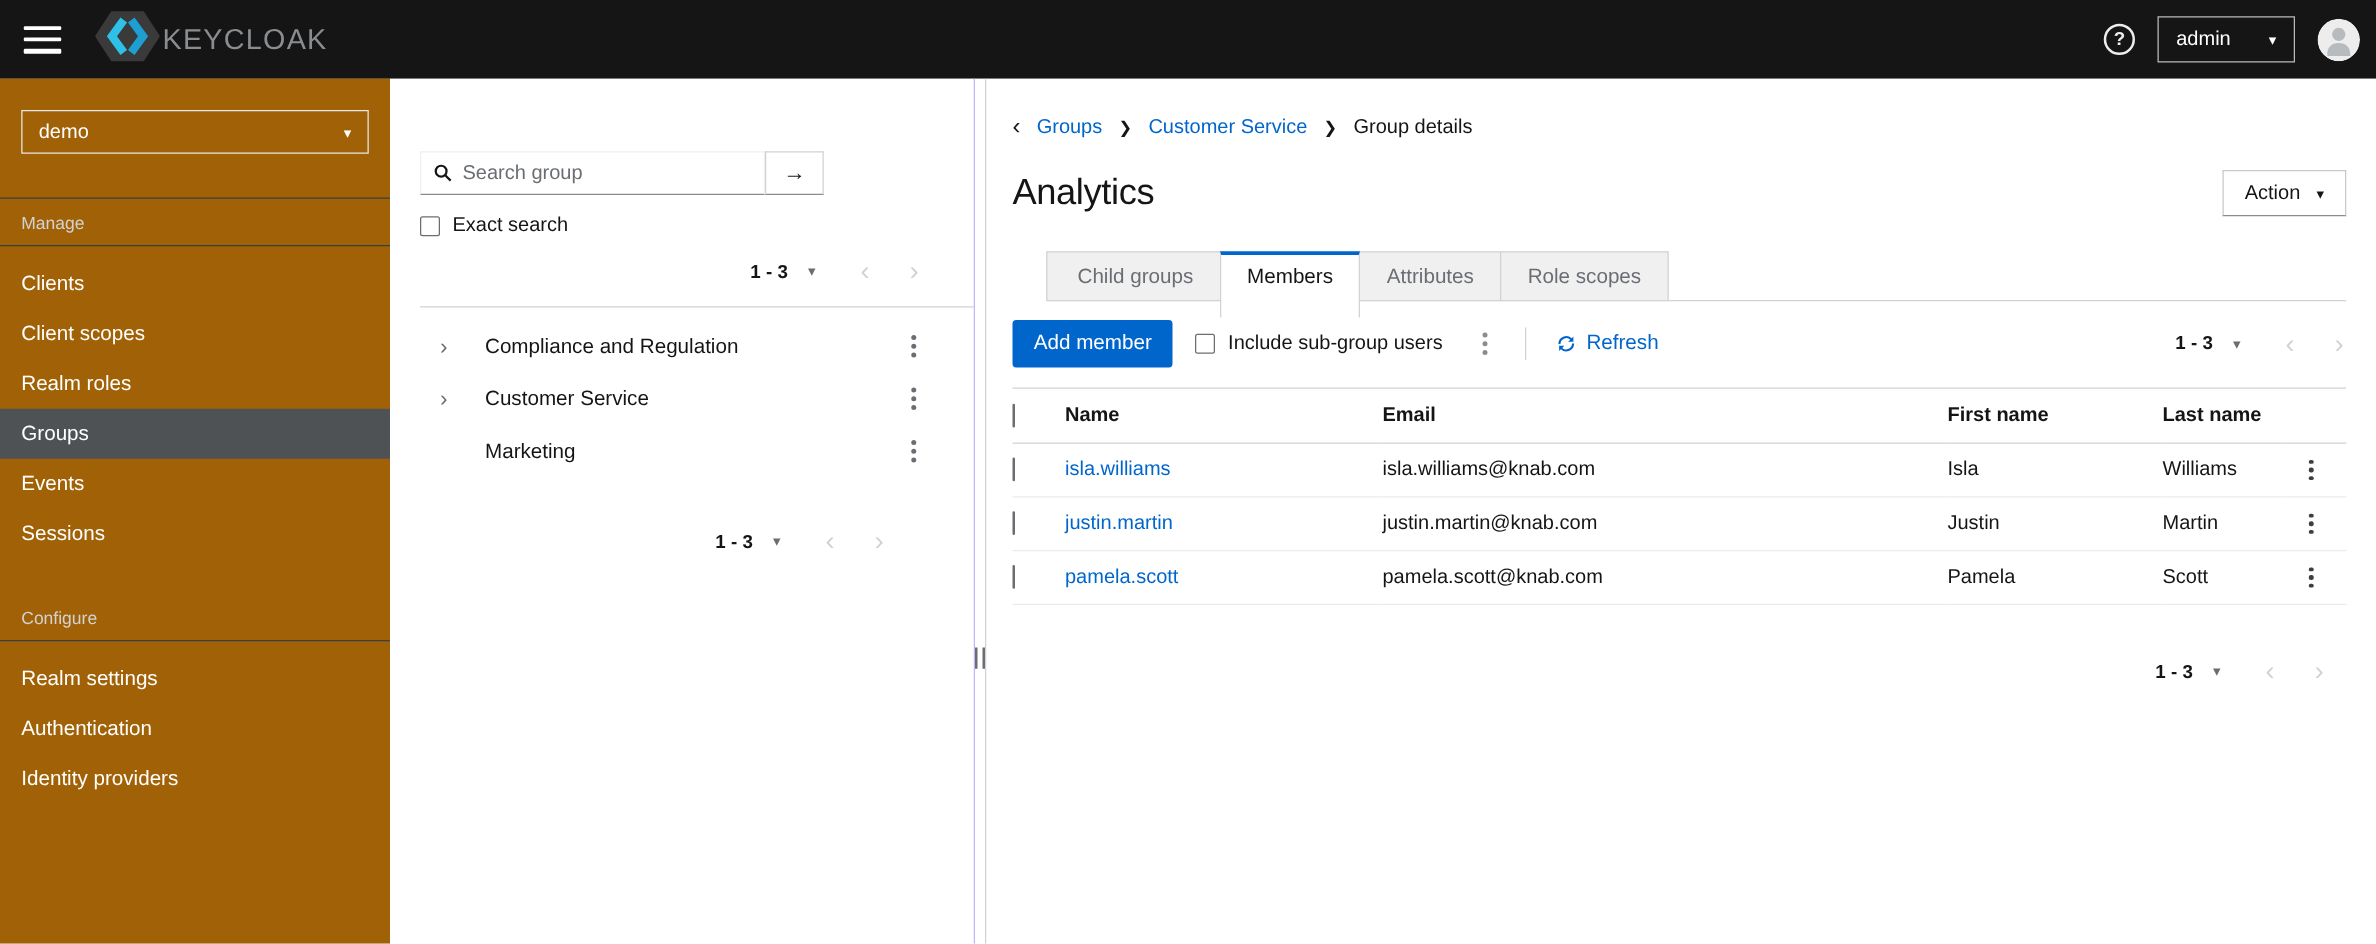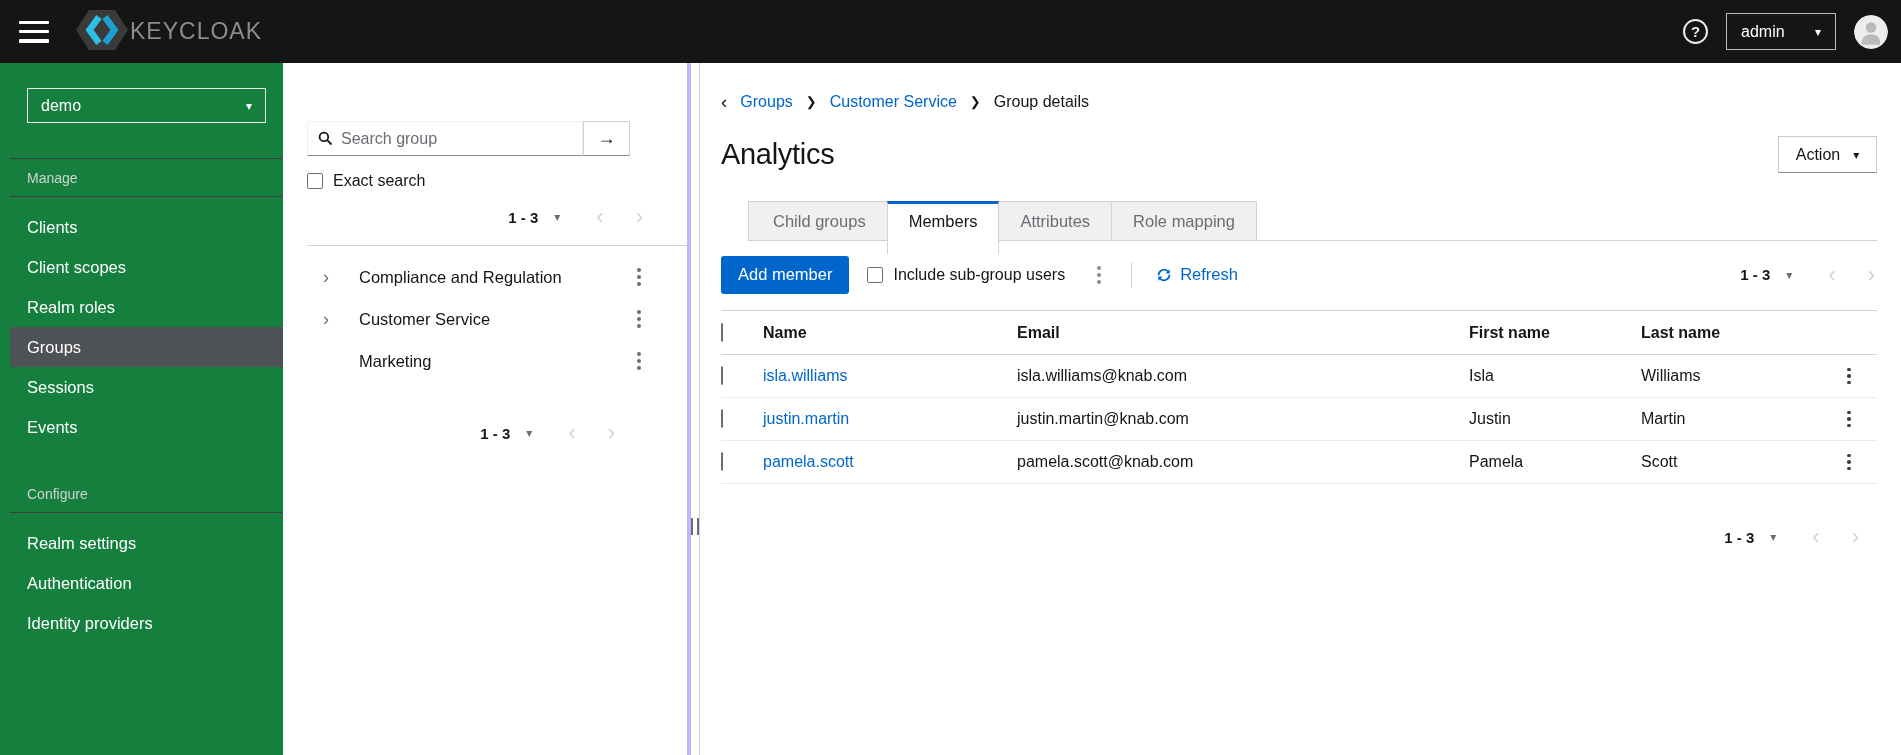--- a/index.html
+++ b/index.html
@@ -15,32 +15,32 @@
   .masthead-right { margin-left:auto; display:flex; align-items:center; gap:18px; }
   .help-icon { width:25px; height:25px; border:2px solid #ededed; border-radius:50%; color:#ededed; display:flex; align-items:center; justify-content:center; font-size:15px; font-weight:700; cursor:pointer; }
   .user-dd { border:1px solid #b8bbbe; height:37px; min-width:110px; display:flex; align-items:center; justify-content:space-between; padding:0 14px; color:#fff; cursor:pointer; gap:14px; }
   .caret { font-size:12px; line-height:1; }
   .user-dd .caret { color:#fff; }
 
   
   .app { display:flex; height:692px; }
 
   
-  .sidebar { width:283px; background:#15803d; color:#fff; flex:none;padding-left:10px; }
+  .sidebar { width:312px; background:#a16207; color:#fff; flex:none; }
   .realm-select { margin:25px 17px 0 17px; height:35px; border:1px solid #e8e8e8; display:flex; align-items:center; justify-content:space-between; padding:0 13px; cursor:pointer; }
   .realm-select .caret { color:#fff; }
   .nav-divider { border-top:1px solid #3c3f42; margin-top:35px; }
   .nav-section-title { padding:11px 17px 10px 17px; font-size:14px; color:#d2d2d2; border-bottom:1px solid #3c3f42; }
   .nav-list { padding-top:10px; list-style:none; }
   .nav-item { height:40px; display:flex; align-items:center; padding-left:17px; font-size:16.5px; cursor:pointer;text-align:right; }
   .nav-item.active { background:#4f5255; }
   .nav-gap { height:28px; }
 
   
-  .tree-panel { width:408px; flex:none; background:#fff; border-right:4px solid #c4b5fd; padding-top:58px; }
+  .tree-panel { width:468px; flex:none; background:#fff; border-right:1px solid #c4b5fd; padding-top:58px; }
   .search-row { display:flex; margin-left:24px; width:323px; height:35px; }
   .search-input-wrap { flex:1; display:flex; align-items:center; gap:8px; border:1px solid #f0f0f0; border-bottom:1px solid #8a8d90; padding:0 10px; background:#fff; }
   .search-input-wrap input { border:none; outline:none; font-size:16px; width:100%; color:#151515; font-family:"Liberation Sans", sans-serif; }
   .search-input-wrap input::placeholder { color:#6a6e73; }
   .search-go { width:47px; border:1px solid #d2d2d2; border-bottom:1px solid #8a8d90; background:#fff; font-size:18px; cursor:pointer; display:flex; align-items:center; justify-content:center; color:#151515; }
   .exact-row { display:flex; align-items:center; gap:10px; margin:16px 0 0 24px; }
   .pf-check { width:16px; height:16px; border:1px solid #6a6e73; border-radius:2px; background:#fff; cursor:pointer; flex:none; }
   .pager { display:flex; align-items:center; margin-top:12px; height:30px; justify-content:flex-end; padding-right:44px; }
   .pager .range { font-weight:700; font-size:15px; }
   .pager .caret { color:#6a6e73; margin-left:16px; cursor:pointer; }
@@ -143,22 +143,22 @@
       <span>demo</span>
       <span class="caret">▾</span>
     </div>
     <div class="nav-divider"></div>
     <div class="nav-section-title">Manage</div>
     <ul class="nav-list">
       <li class="nav-item">Clients</li>
       <li class="nav-item">Client scopes</li>
       <li class="nav-item">Realm roles</li>
       <li class="nav-item active">Groups</li>
+      <li class="nav-item">Events</li>
       <li class="nav-item">Sessions</li>
-      <li class="nav-item">Events</li>
     </ul>
     <div class="nav-gap"></div>
     <div class="nav-section-title">Configure</div>
     <ul class="nav-list">
       <li class="nav-item">Realm settings</li>
       <li class="nav-item">Authentication</li>
       <li class="nav-item">Identity providers</li>
     </ul>
   </nav>
 
@@ -244,21 +244,21 @@
       <div class="action-btn">
         <span>Action</span>
         <span class="caret">▾</span>
       </div>
     </div>
 
     <div class="tabs">
       <div class="tab">Child groups</div>
       <div class="tab active">Members</div>
       <div class="tab">Attributes</div>
-      <div class="tab">Role mapping</div>
+      <div class="tab">Role scopes</div>
       <div class="tab-filler"></div>
     </div>
 
     <div class="toolbar">
       <button class="btn-primary">Add member</button>
       <div class="include-group">
         <span class="pf-check"></span>
         <span>Include sub-group users</span>
       </div>
       <span class="kebab toolbar-kebab">

